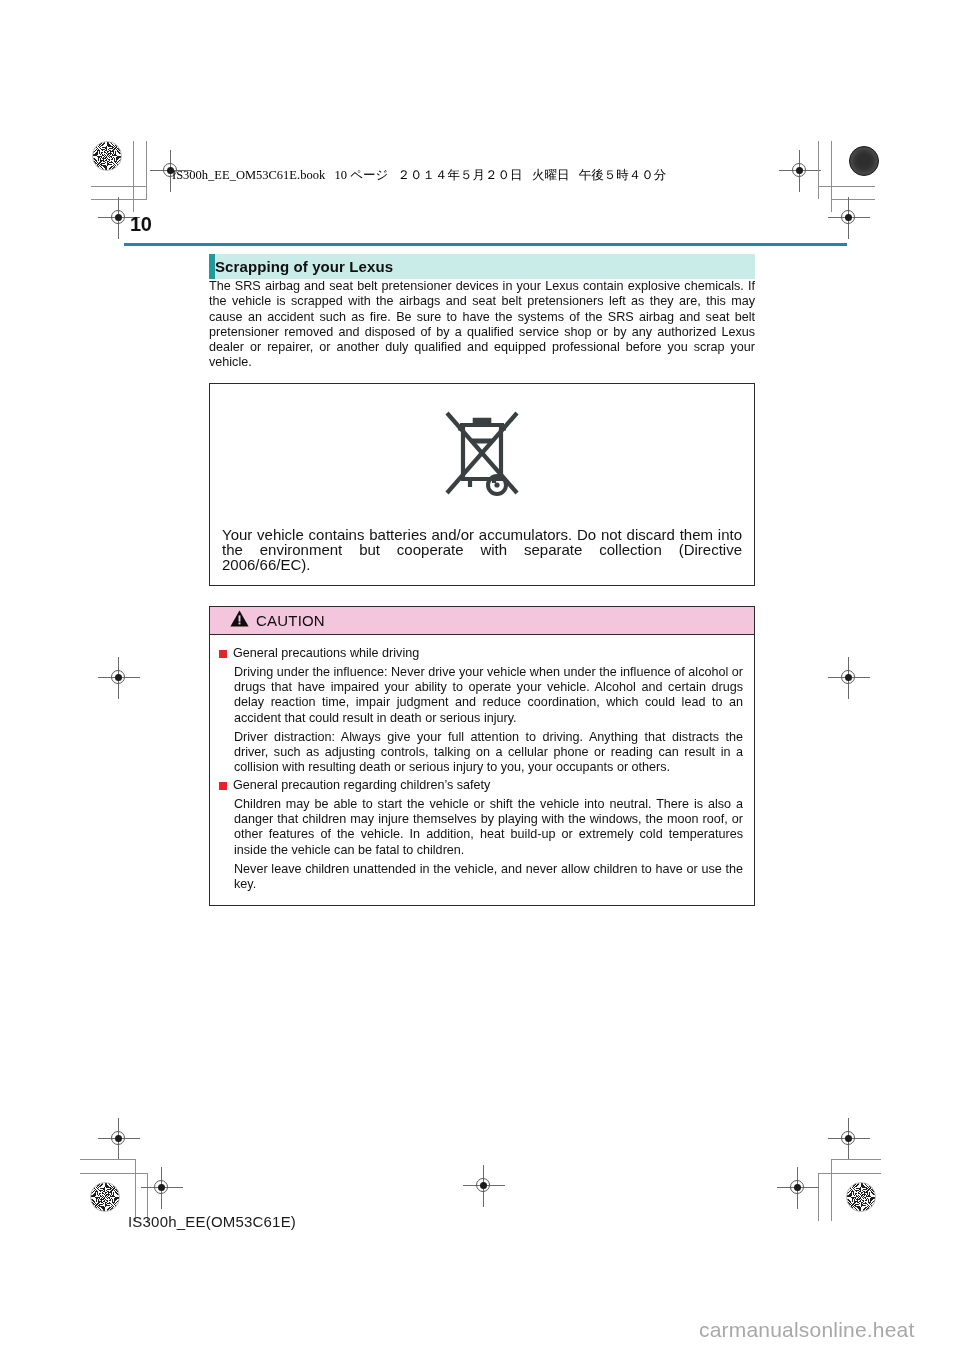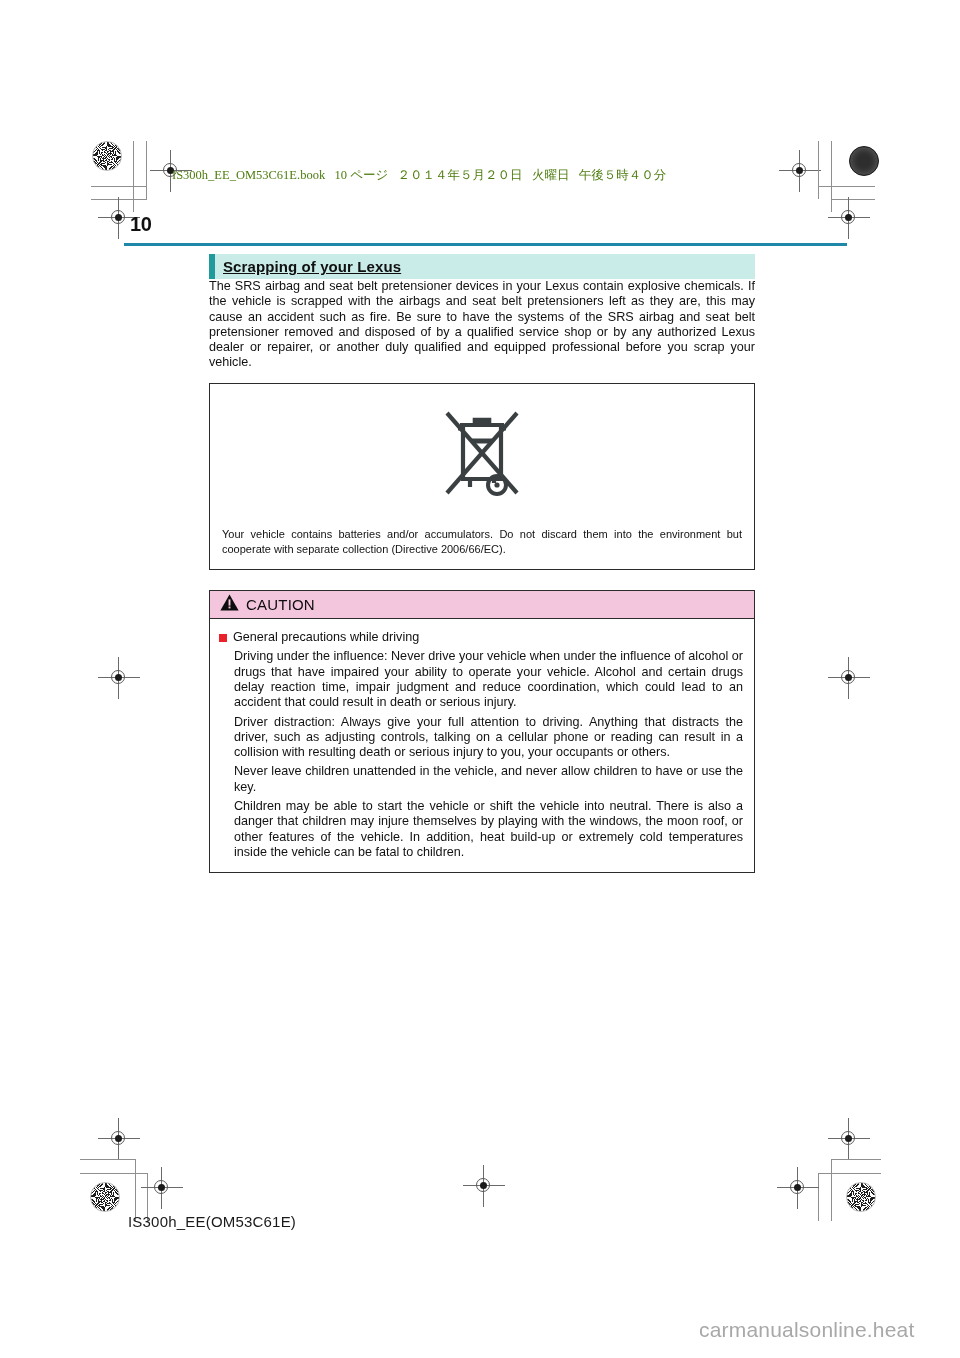--- a/index.html
+++ b/index.html
@@ -58,21 +58,21 @@
     border: 1px solid #1c1c1c;
     box-sizing: border-box;
   }
 
   
   .slug {
     position: absolute;
     left: 172px; top: 167px;
     font-family: "Liberation Serif", serif;
     font-size: 12.5px;
-    color: #4d7c0f;
+    color: #000000;
     white-space: pre;
   }
 
   
   .page-number {
     position: absolute;
     left: 130px; top: 213px;
     font-size: 20px; font-weight: bold; color: #111;
     letter-spacing: -0.3px;
   }
@@ -87,26 +87,25 @@
 
   .section-title-bar {
     display: flex; align-items: stretch;
     background: #c9ece9;
     height: 25px;
   }
   .section-title-bar .accent {
     width: 6px; background: #1f9b9b; flex: 0 0 6px;
   }
   .section-title-bar .title-text {
-    padding-left: 8px;
     font-size: 15px;
     font-weight: 600;
     color: #101010;
     letter-spacing: 0.1px;
-    display: flex; align-items: center; text-decoration: underline;
+    display: flex; align-items: center;
   }
 
   .body-para {
     font-size: 12.6px;
     line-height: 15.3px;
     color: #121212;
     text-align: justify;
     text-justify: inter-word;
   }
 
@@ -116,37 +115,37 @@
     border: 1px solid #2b2b2b;
     box-sizing: border-box;
     padding: 0;
   }
   .weee-symbol-area {
     height: 143px;
     display: flex; align-items: center; justify-content: center;
   }
   .weee-caption {
     padding: 0 12px 12px 12px;
-    font-size: 11px;
+    font-size: 15px;
     line-height: 15.3px;
     color: #121212;
     text-align: justify;
   }
 
   
   .caution-box {
     margin-top: 20px;
     border: 1px solid #2b2b2b;
     box-sizing: border-box;
   }
   .caution-header {
     background: #f4c6dd;
     height: 27px;
     display: flex; align-items: center;
-    padding-left: 10px;
+    padding-left: 20px;
     border-bottom: 1px solid #2b2b2b;
   }
   .caution-header .tri { margin-right: 7px; display: block; }
   .caution-header .caution-label {
     font-size: 15px; color: #0d0d0d; letter-spacing: 0.2px;
   }
   .caution-body { padding: 9px 11px 12px 9px; }
 
   .sub-head {
     display: flex; align-items: flex-start;
@@ -343,21 +342,25 @@
     </div>
     <div class="caution-body">
 
       <div class="sub-head">
         <span class="bullet"></span>
         <span class="sub-head-text">General precautions while driving</span>
       </div>
       <div class="c-para">Driving under the influence: Never drive your vehicle when under the influence of alcohol or drugs that have impaired your ability to operate your vehicle. Alcohol and certain drugs delay reaction time, impair judgment and reduce coordination, which could lead to an accident that could result in death or serious injury.</div>
       <div class="c-para last-of-group">Driver distraction: Always give your full attention to driving. Anything that distracts the driver, such as adjusting controls, talking on a cellular phone or reading can result in a collision with resulting death or serious injury to you, your occupants or others.</div>
 
+      <div class="sub-head">
+        <span class="bullet"></span>
+        <span class="sub-head-text">General precaution regarding children’s safety</span>
+      </div>
+      <div class="c-para">Children may be able to start the vehicle or shift the vehicle into neutral. There is also a danger that children may injure themselves by playing with the windows, the moon roof, or other features of the vehicle. In addition, heat build-up or extremely cold temperatures inside the vehicle can be fatal to children.</div>
       <div class="c-para">Never leave children unattended in the vehicle, and never allow children to have or use the key.</div>
-      <div class="c-para">Children may be able to start the vehicle or shift the vehicle into neutral. There is also a danger that children may injure themselves by playing with the windows, the moon roof, or other features of the vehicle. In addition, heat build-up or extremely cold temperatures inside the vehicle can be fatal to children.</div>
 
     </div>
   </div>
 </div>
 
 <div class="footer-code">IS300h_EE(OM53C61E)</div>
 <div class="watermark">carmanualsonline.heat</div>
 
 </body></html>

